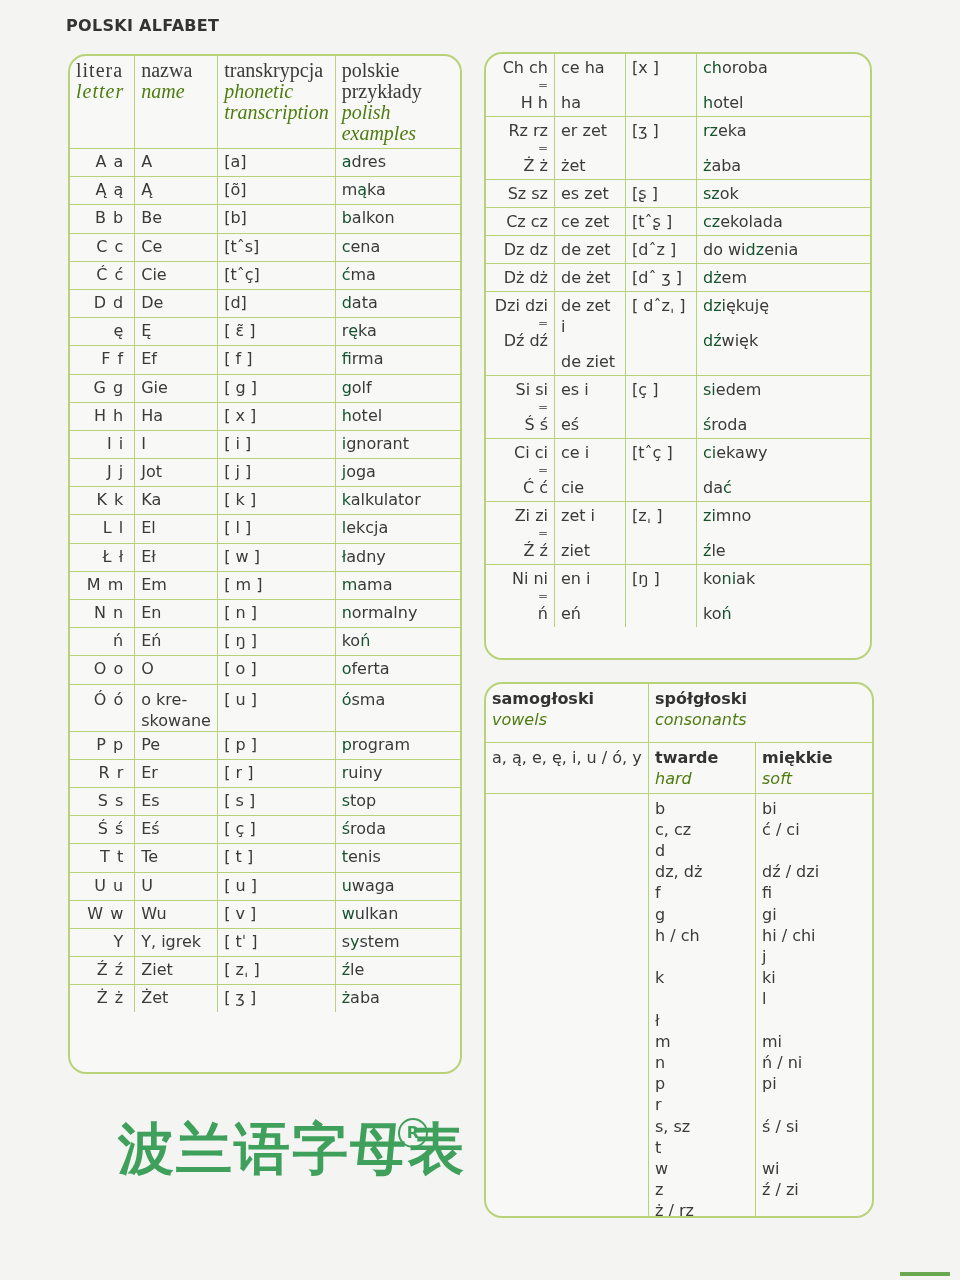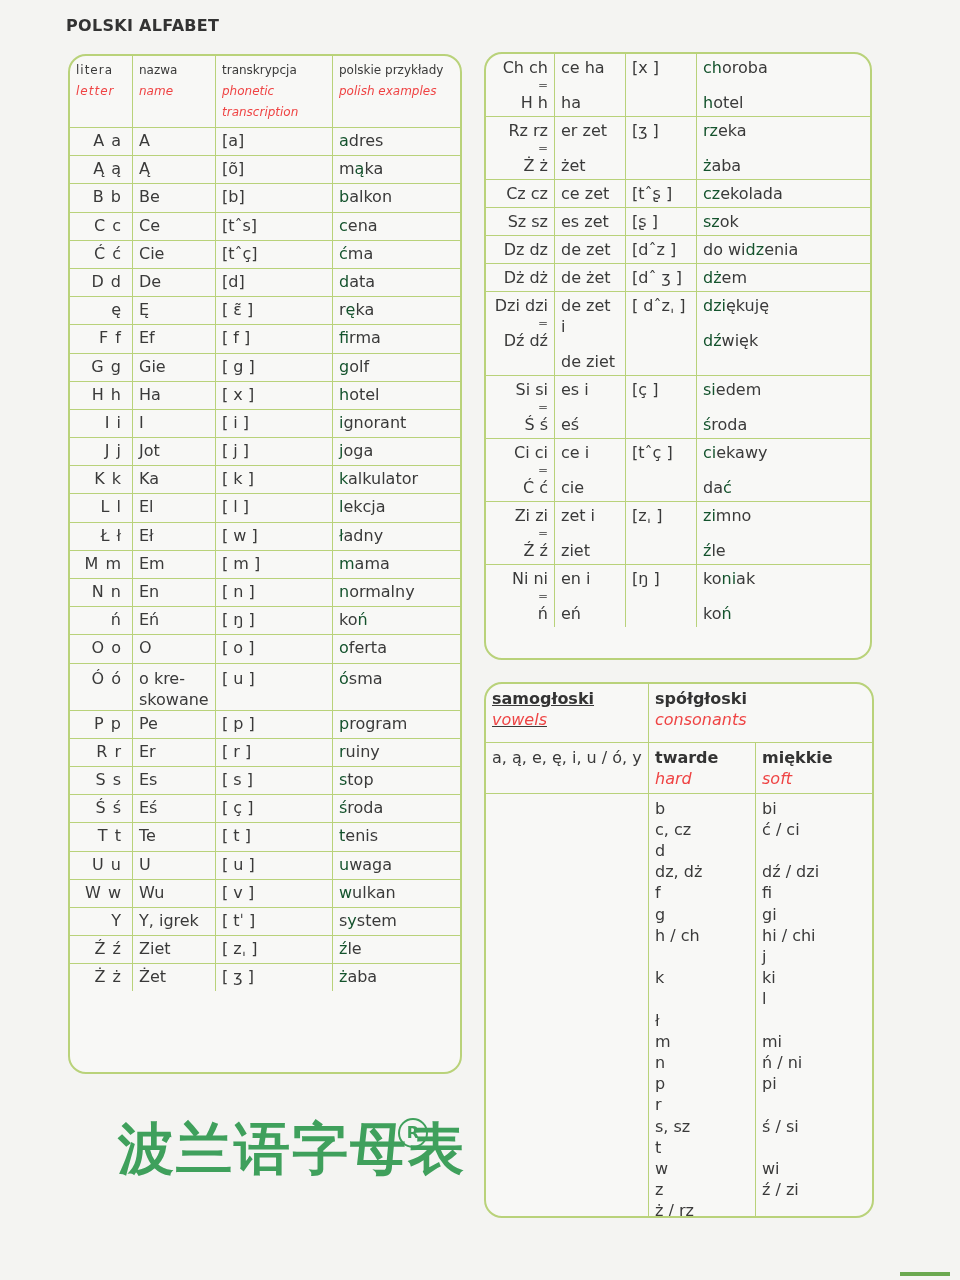--- a/index.html
+++ b/index.html
@@ -19,26 +19,26 @@
   }
   table { border-collapse: collapse; width: 100%; }
   td { border: 1.5px solid #b9d27a; padding: 0 6px; vertical-align: top; font-size: 16px; line-height: 20px; }
   tr:first-child td { border-top: none; }
   tr:last-child td { border-bottom: none; }
   td:first-child { border-left: none; }
   td:last-child { border-right: none; }
 
   
   #alphabet td { height: 27.2px; line-height: 26px; }
-  #alphabet tr.hdr td { height: auto; line-height: 21px; padding-top: 4px; padding-bottom: 4px; font-size: 12px; }
+  #alphabet tr.hdr td { height: auto; line-height: 21px; padding-top: 4px; padding-bottom: 4px; font-size: 20px; font-family: Liberation Serif, serif; }
   #alphabet tr.tall td { line-height: 21px; padding-top: 4px; }
   #alphabet td.c-letter { text-align: right; width: 46px; padding-right: 10px; letter-spacing: 1px; }
   #alphabet td.c-name { width: 70px; }
   #alphabet td.c-trans { width: 104px; }
-  .it { font-style: italic; color: #ef4444; }
+  .it { font-style: italic; color: #4d7c0f; }
   .red { color: #14532d; }
 
   
   #digraphs td { line-height: 21px; padding-top: 3px; padding-bottom: 3px; }
   #digraphs td.c-letter { text-align: right; width: 56px; padding-right: 6px; }
   #digraphs td.c-name { width: 58px; }
   #digraphs td.c-trans { width: 58px; }
   .eq { display: block; text-align: right; font-size: 12px; line-height: 14px; color: #666; }
   .gap { display: block; height: 14px; }
 
@@ -278,32 +278,32 @@
           <td class="c-trans">[x ]</td>
           <td><span><span></span><span class="red">ch</span><span>oroba</span></span><span class="gap"></span><span><span></span><span class="red">h</span><span>otel</span></span></td>
         </tr>
         <tr>
           <td class="c-letter"><span>Rz rz</span><span class="eq">=</span><span>Ż ż</span></td>
           <td class="c-name"><span>er zet</span><span class="gap"></span><span>żet</span></td>
           <td class="c-trans">[ʒ ]</td>
           <td><span><span></span><span class="red">rz</span><span>eka</span></span><span class="gap"></span><span><span></span><span class="red">ż</span><span>aba</span></span></td>
         </tr>
         <tr>
+          <td class="c-letter"><span>Sz sz</span></td>
+          <td class="c-name"><span>es zet</span></td>
+          <td class="c-trans">[ʂ ]</td>
+          <td><span><span></span><span class="red">sz</span><span>ok</span></span></td>
+        </tr>
+        <tr>
           <td class="c-letter"><span>Cz cz</span></td>
           <td class="c-name"><span>ce zet</span></td>
           <td class="c-trans">[tˆʂ ]</td>
           <td><span><span></span><span class="red">cz</span><span>ekolada</span></span></td>
         </tr>
         <tr>
-          <td class="c-letter"><span>Sz sz</span></td>
-          <td class="c-name"><span>es zet</span></td>
-          <td class="c-trans">[ʂ ]</td>
-          <td><span><span></span><span class="red">sz</span><span>ok</span></span></td>
-        </tr>
-        <tr>
           <td class="c-letter"><span>Dz dz</span></td>
           <td class="c-name"><span>de zet</span></td>
           <td class="c-trans">[dˆz ]</td>
           <td><span><span>do wi</span><span class="red">dz</span><span>enia</span></span></td>
         </tr>
         <tr>
           <td class="c-letter"><span>Dż dż</span></td>
           <td class="c-name"><span>de żet</span></td>
           <td class="c-trans">[dˆ ʒ ]</td>
           <td><span><span></span><span class="red">dż</span><span>em</span></span></td>
@@ -339,21 +339,21 @@
           <td><span><span>ko</span><span class="red">ni</span><span>ak</span></span><span class="gap"></span><span><span>ko</span><span class="red">ń</span><span></span></span></td>
         </tr>
       </tbody>
   </table>
 </div>
 
 <div class="box" style="left:484px; top:682px; width:386px; height:532px;">
   <table id="classes" style="height:100%;">
     <tbody>
         <tr style="height:58px;">
-      <td style="width:150px;text-decoration:underline;">
+      <td style="width:150px;">
         <span class="b">samogłoski</span><br>
         <span class="it">vowels</span>
       </td>
       <td colspan="2">
         <span class="b">spółgłoski</span><br>
         <span class="it">consonants</span>
       </td>
     </tr>
     <tr style="height:50px;">
       <td>a, ą, e, ę, i, u / ó, y</td>

